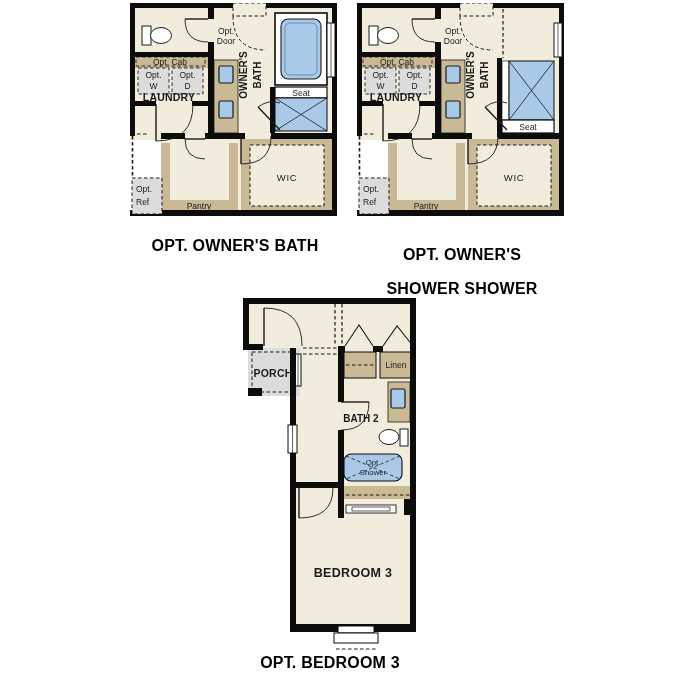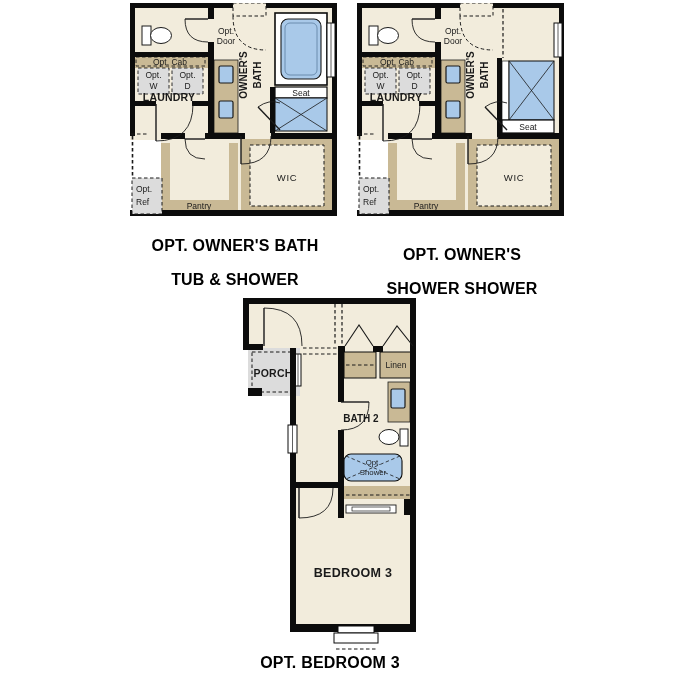--- a/index.html
+++ b/index.html
@@ -138,21 +138,21 @@
       <text class="t8" x="6" y="202">Ref</text>
     </g>
 
     <text class="t8" x="96" y="31" text-anchor="middle">Opt.</text>
     <text class="t8" x="96" y="41" text-anchor="middle">Door</text>
     <text class="tb10" x="117" y="72" text-anchor="middle" transform="rotate(-90 117 72)">OWNER'S</text>
     <text class="tb10" x="131" y="72" text-anchor="middle" transform="rotate(-90 131 72)">BATH</text>
   </svg>
 
   <div class="caption" style="left:124px;top:237px;width:222px;"><span>OPT. OWNER'S BATH</span><br>
-       <span>TUB &amp; SHOWER</span></div>
+       </div>
 
   <svg class="plan" style="left:357px;top:3px;" width="210" height="218" viewBox="0 0 210 218">
     <rect class="cream" x="0" y="0" width="207" height="212"></rect>
     <rect x="0" y="137" width="31" height="75" fill="#fff"></rect>
 
     <g>
       <rect class="tan" x="3" y="52" width="75" height="13"></rect>
       <rect class="dash" x="6" y="54" width="69" height="9" stroke-width=".9"></rect>
       <text class="t8" x="40" y="61.5" text-anchor="middle">Opt. Cab</text>
       <rect class="gray" x="8" y="65" width="31" height="26"></rect>

